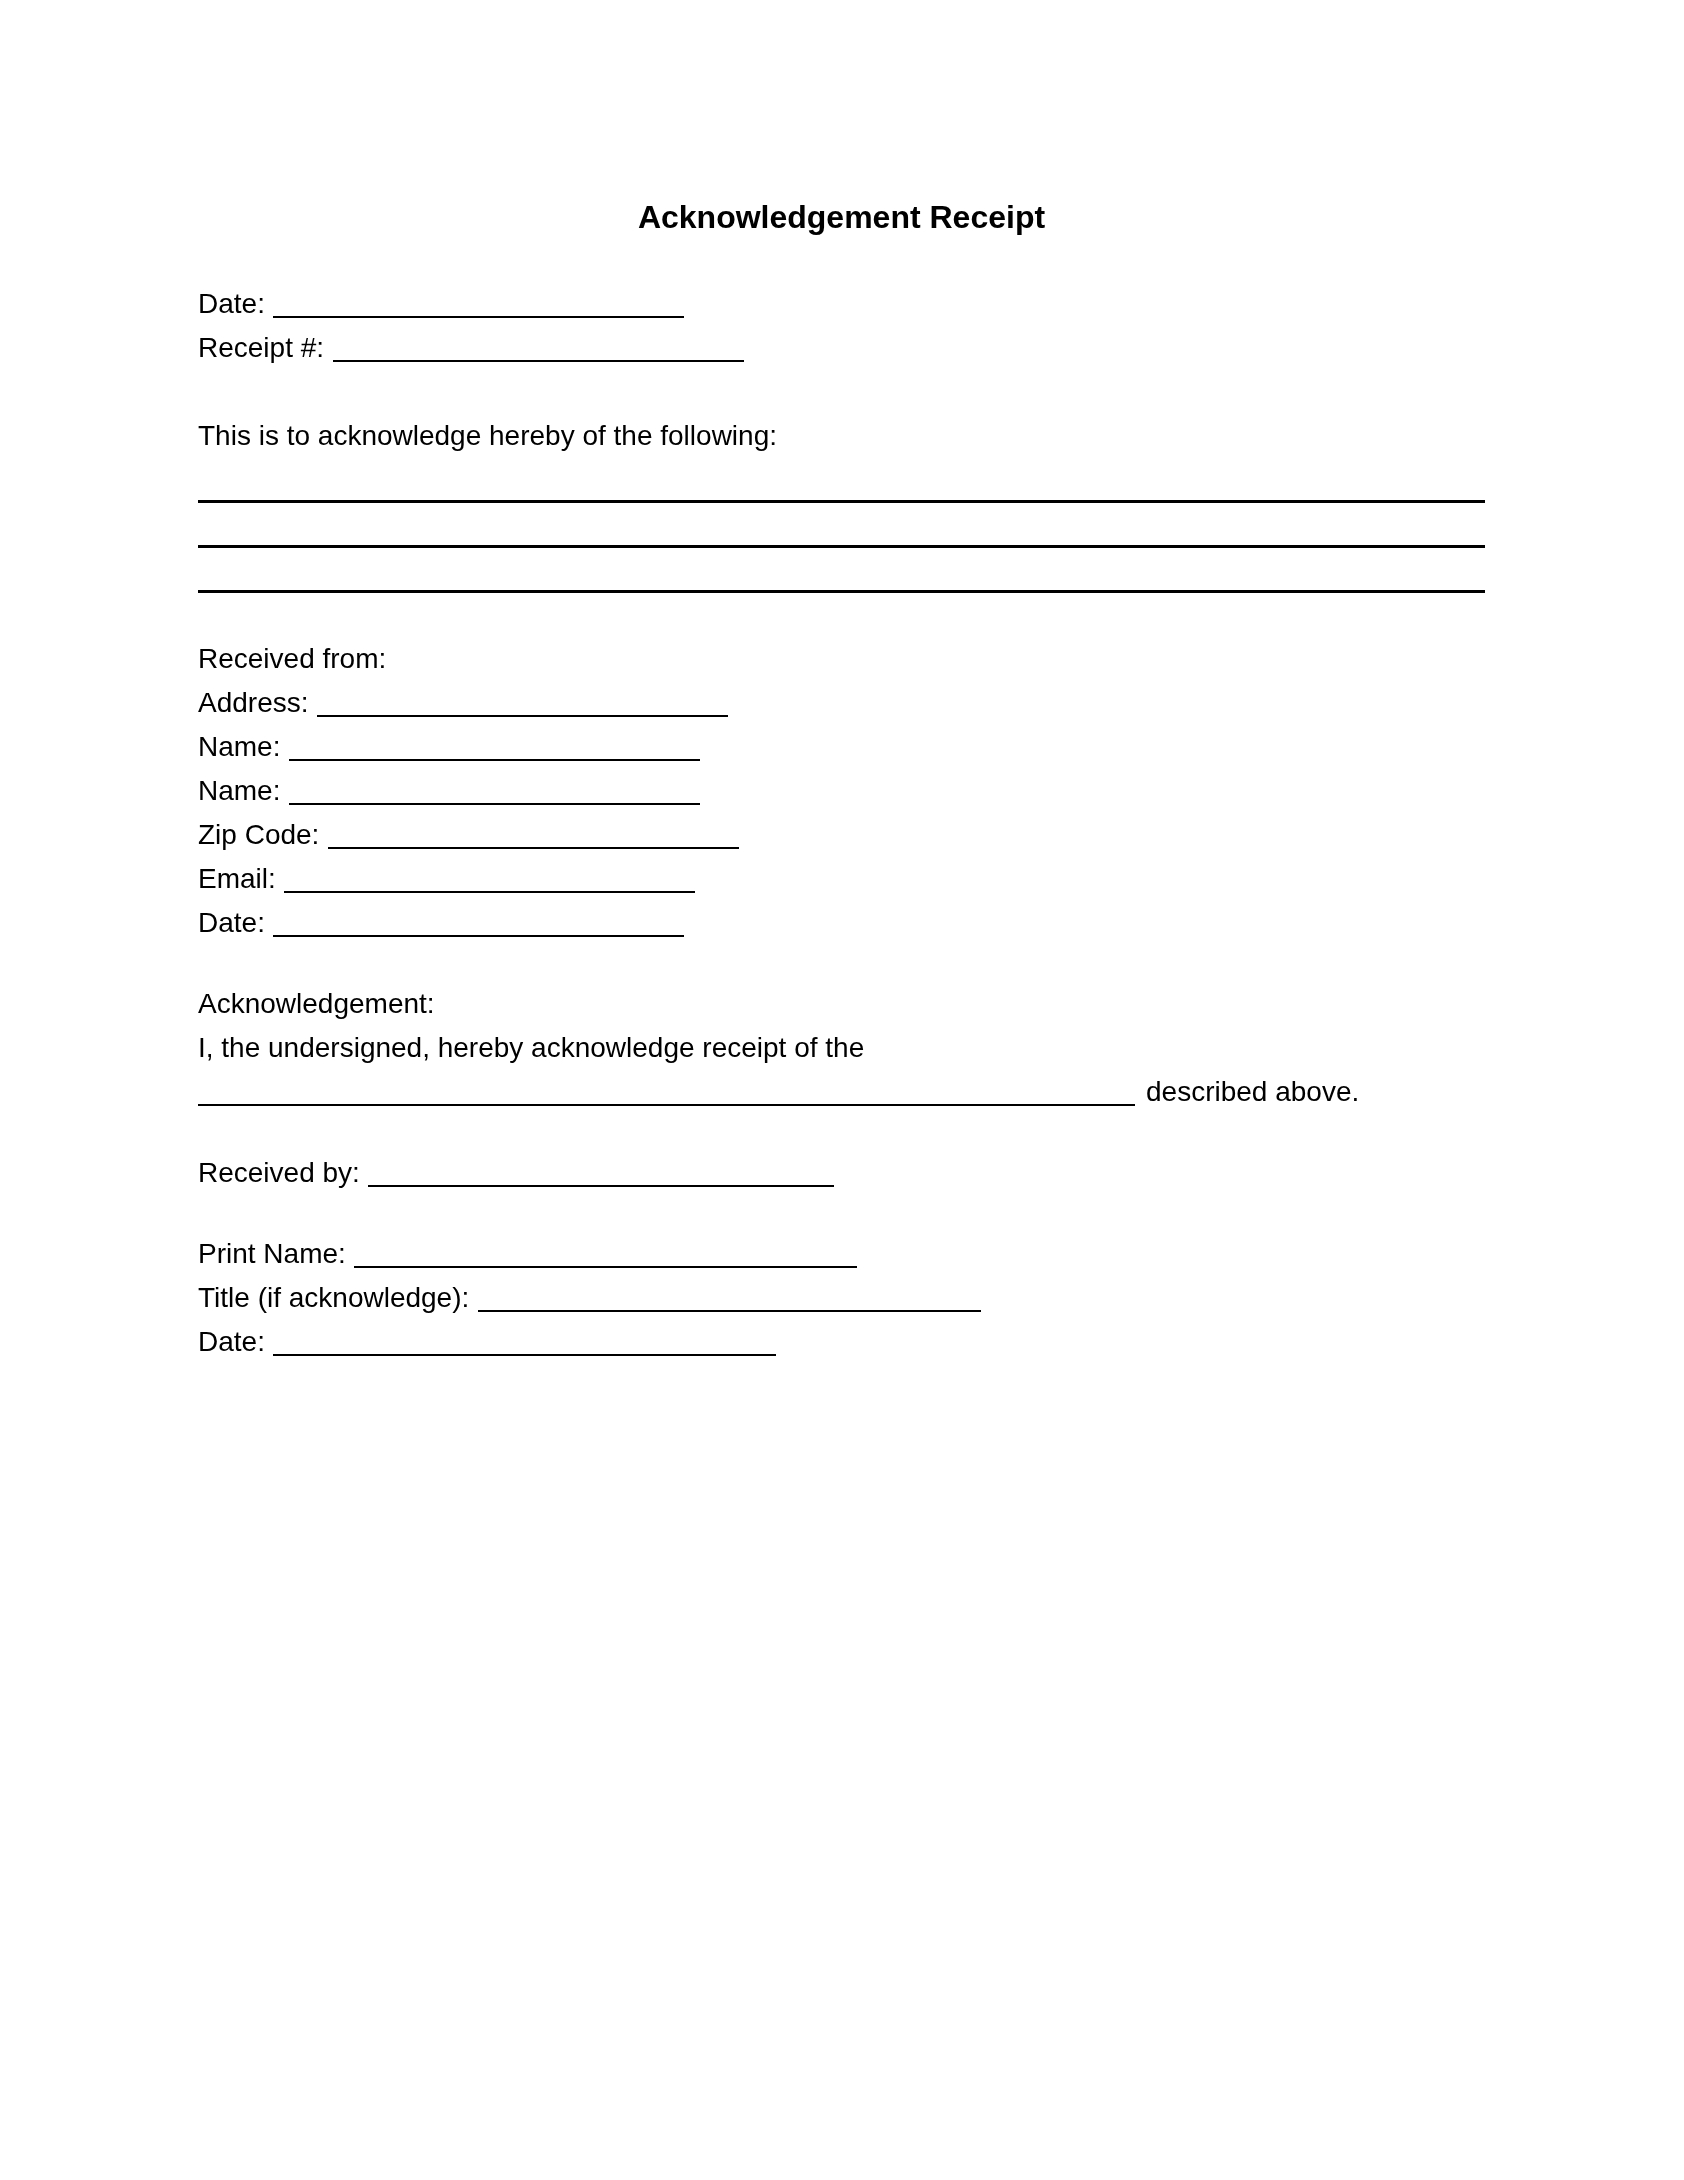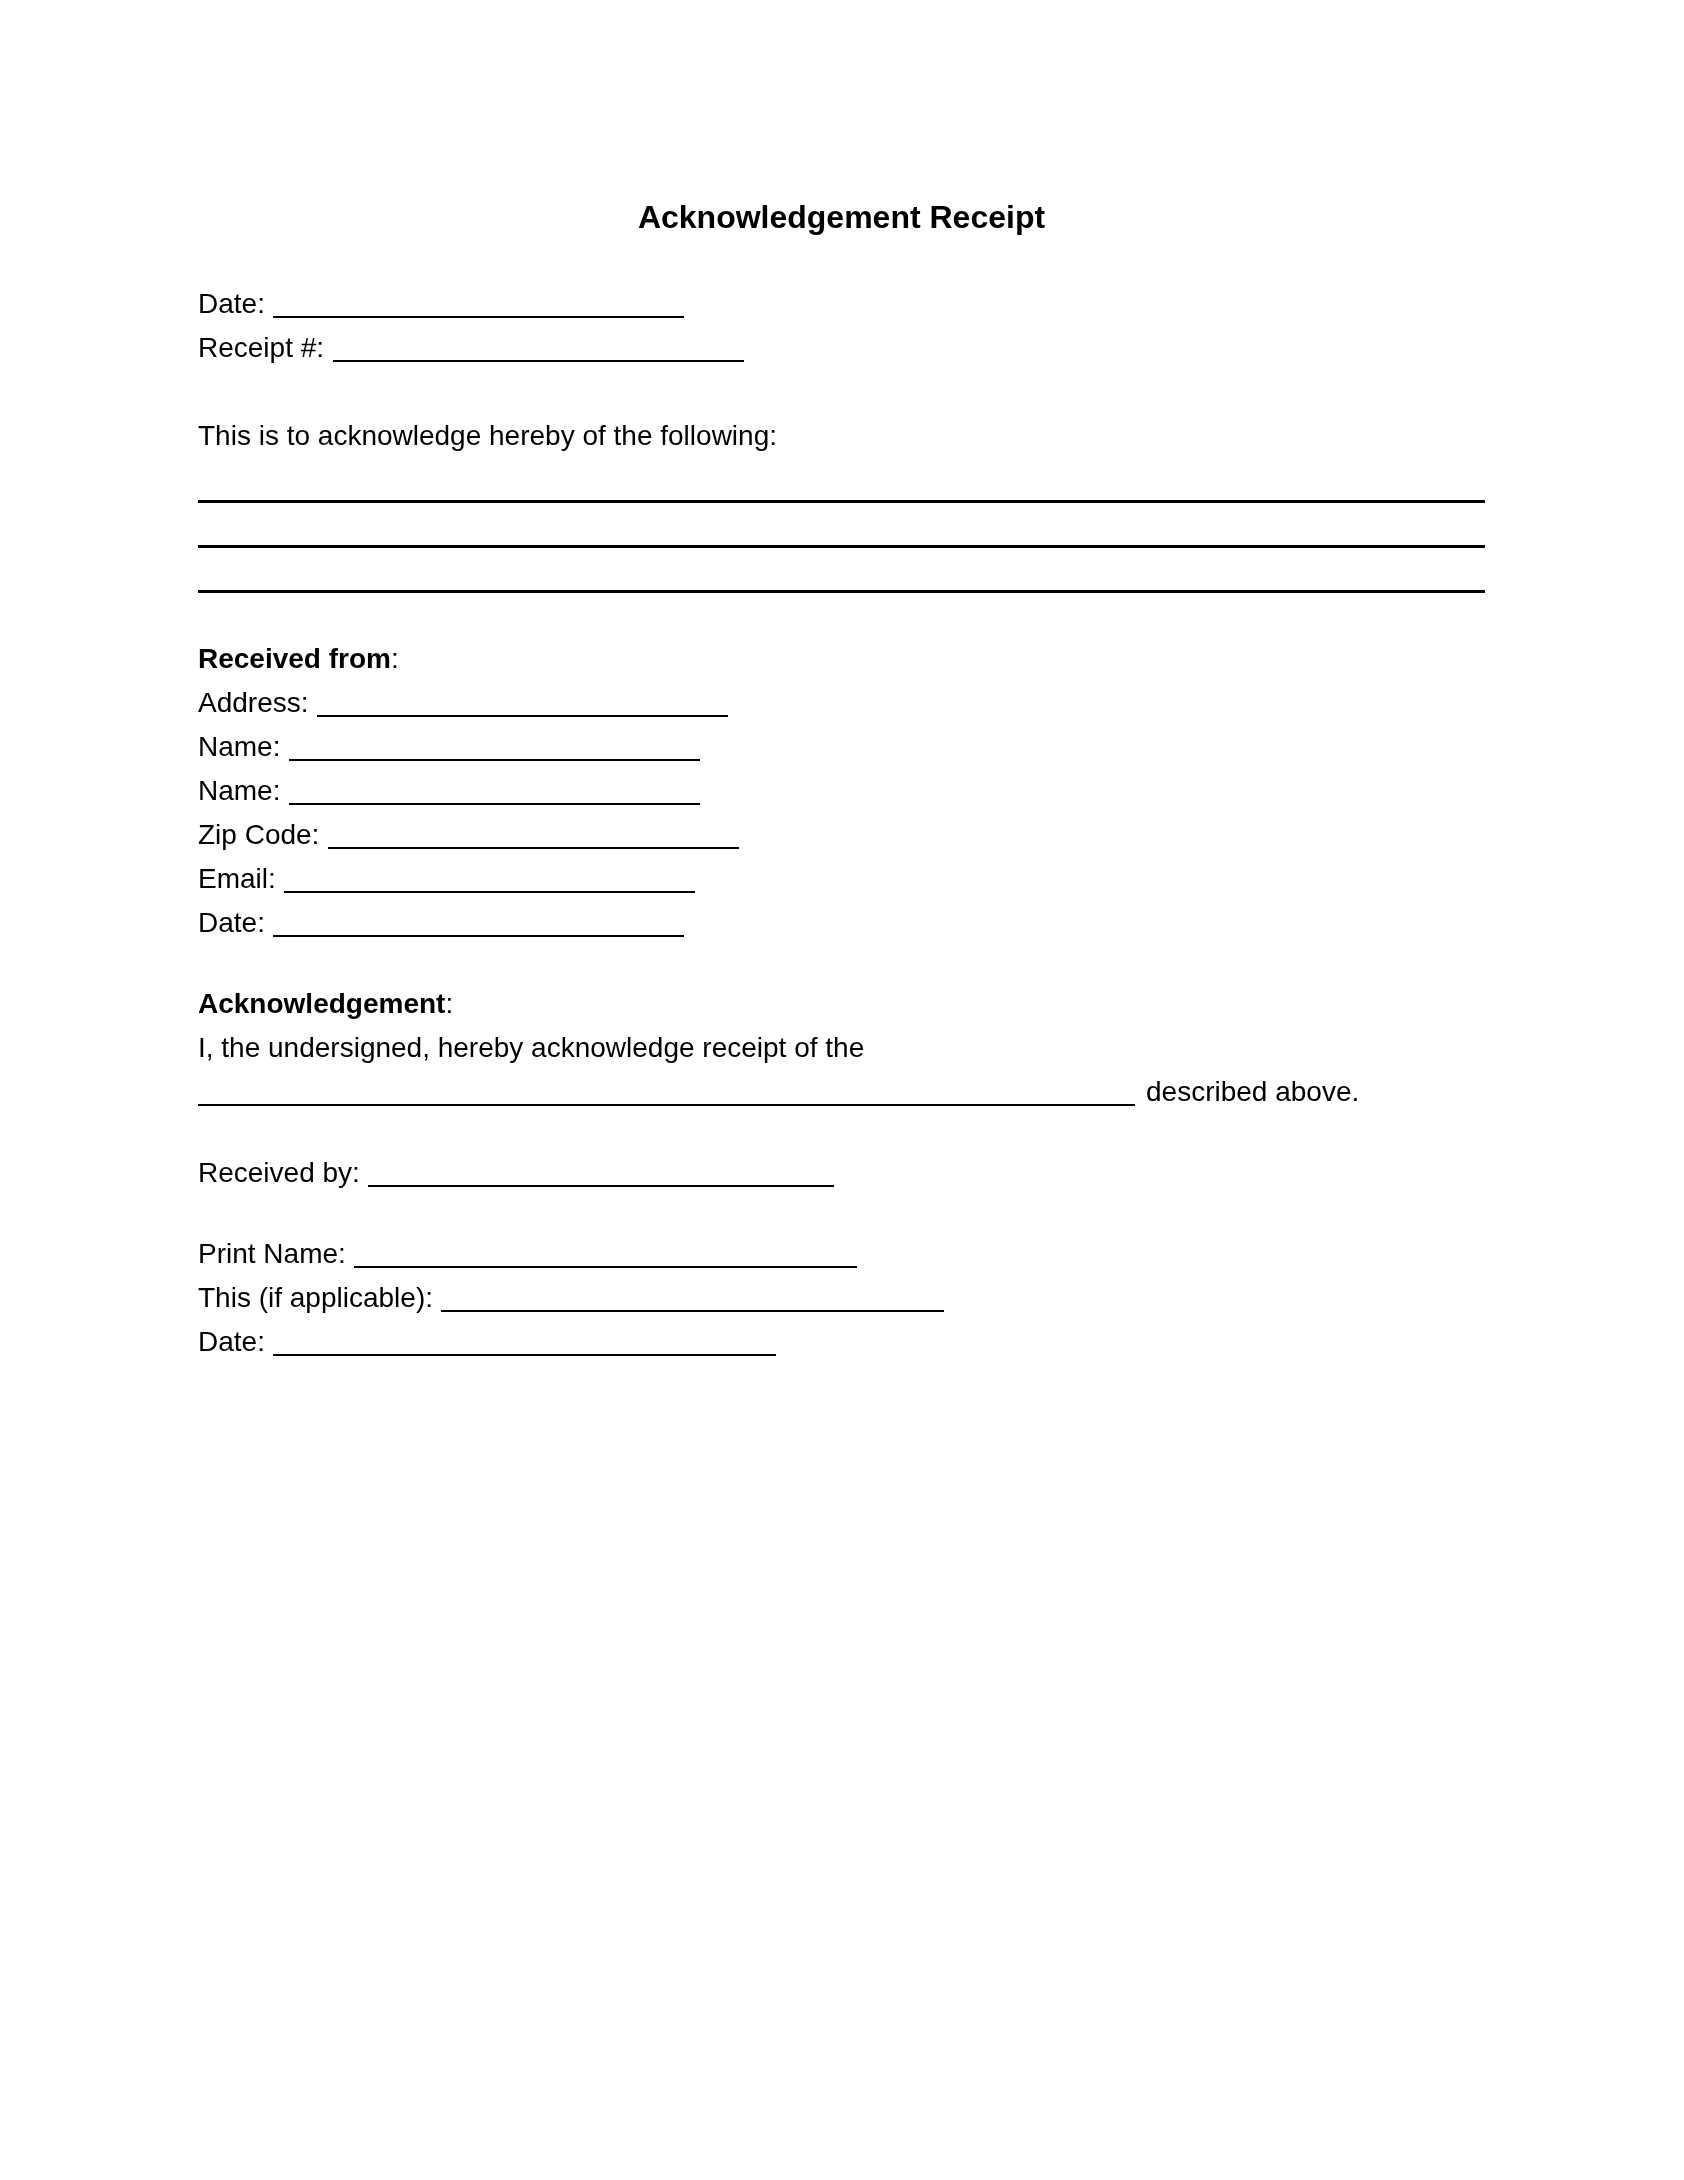--- a/index.html
+++ b/index.html
@@ -24,21 +24,21 @@
     margin: 0 0 39px 0;
     font-size: 32px;
     line-height: 51px;
     font-weight: bold;
     text-align: center;
   }
   .row {
     white-space: nowrap;
   }
   .b {
-    font-weight: bold;
+    font-weight: normal;
   }
   .spacer {
     height: 44px;
   }
   .spacer-sm {
     height: 37px;
   }
   
   .blank {
     display: inline-block;
@@ -132,21 +132,21 @@
     <span>Received by:</span><span class="blank w547"></span>
   </div>
 
   <div class="spacer-sm"></div>
 
   <div class="row">
     <span>Print Name:</span><span class="blank w590"></span>
   </div>
 
   <div class="row">
-    <span>This (if applicable):</span><span class="blank w590"></span>
+    <span>Title (if acknowledge):</span><span class="blank w590"></span>
   </div>
 
   <div class="row">
     <span>Date:</span><span class="blank w590"></span>
   </div>
 
 </div>
 
 
 </body></html>

